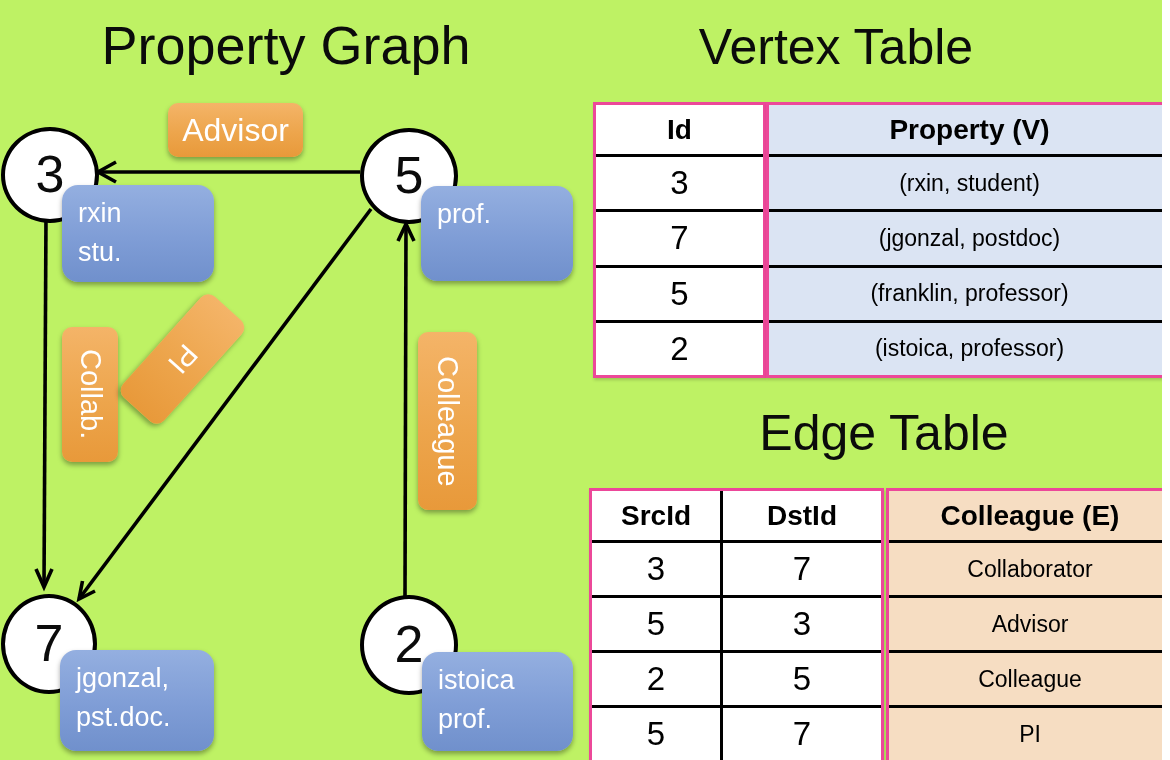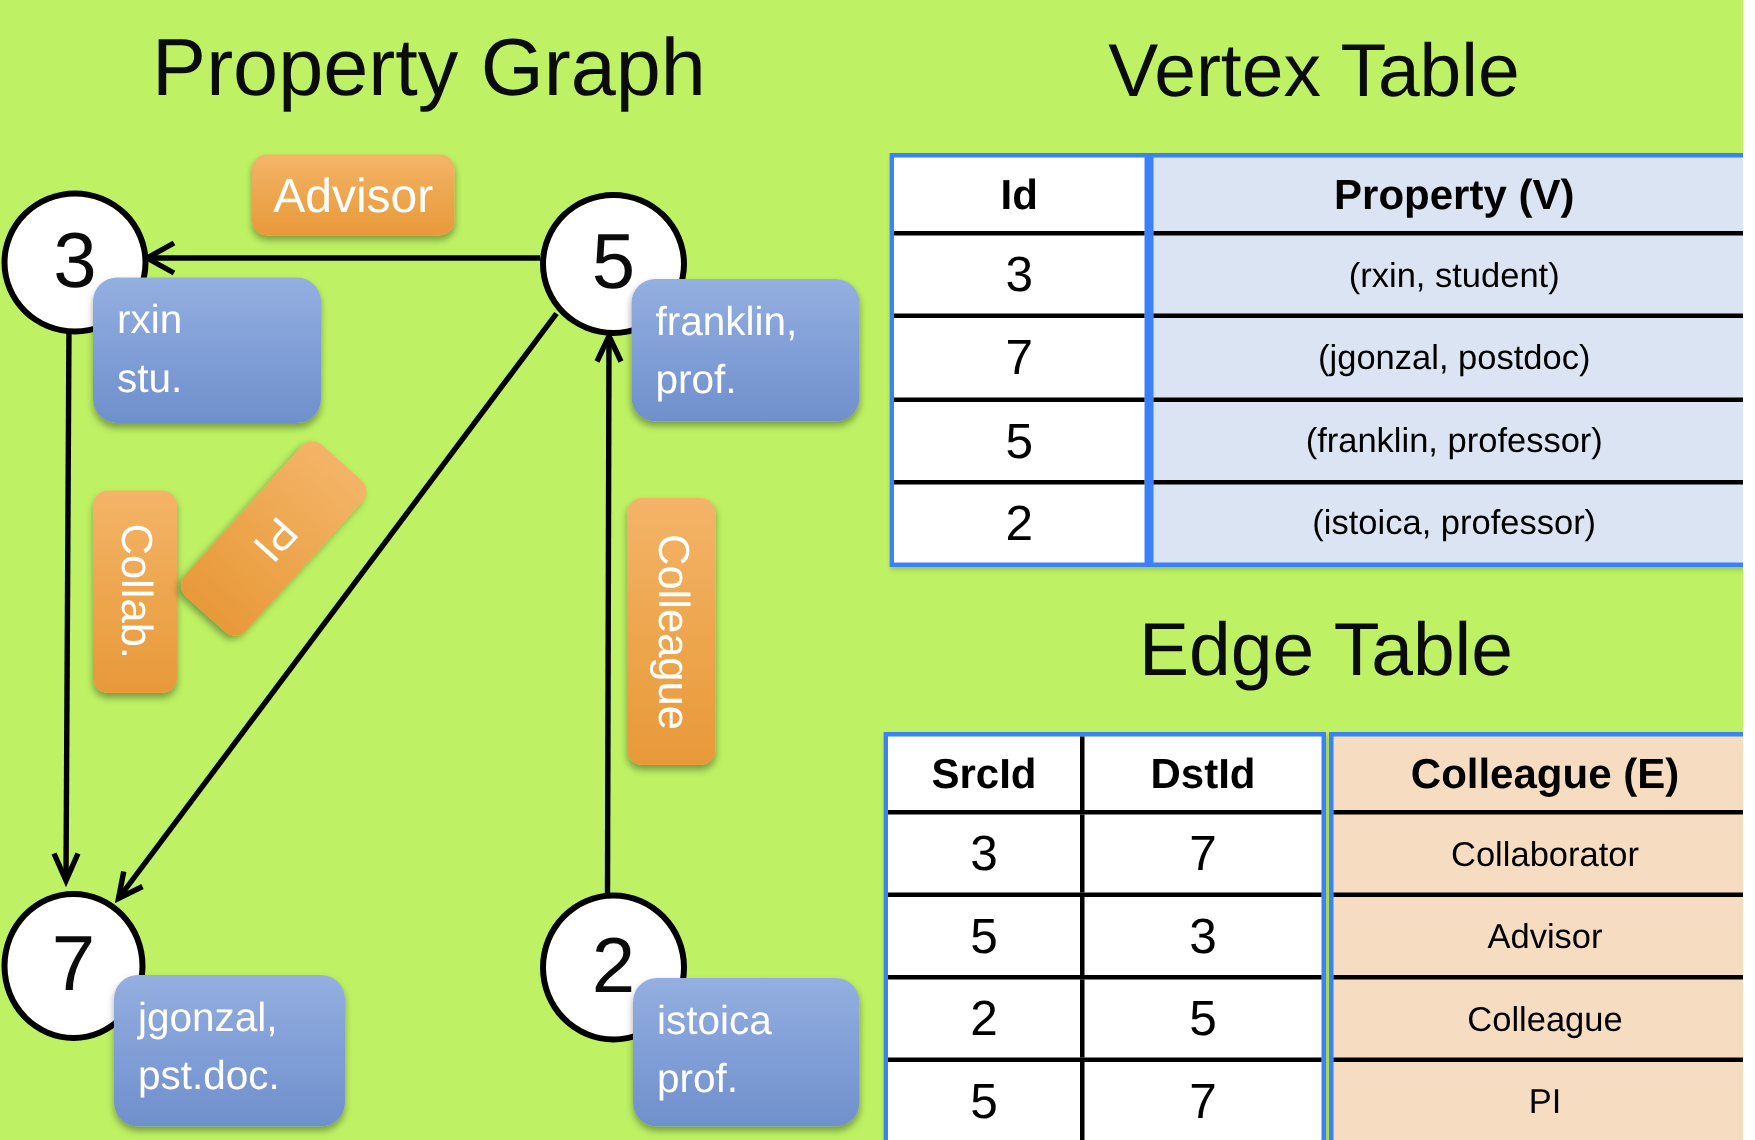--- a/index.html
+++ b/index.html
@@ -5,21 +5,21 @@
   html,body{margin:0;padding:0;background:#fff;}
   .stage{
     position:relative;width:1162px;height:760px;overflow:hidden;
     background:#bef264;font-family:"Liberation Sans", sans-serif;color:#000;
   }
   .title{
     position:absolute;white-space:nowrap;transform:translateX(-50%);
     font-weight:300;letter-spacing:0px;color:#0b0b0b;
   }
   .graph-title{left:286px;top:14px;font-size:54px;}
-  .vtable-title{left:876px;top:18px;font-size:50px;}
+  .vtable-title{left:836px;top:18px;font-size:50px;}
   .etable-title{left:840px;top:404px;font-size:50px;margin-left:44px;}
 
   svg.edges{position:absolute;left:0;top:0;z-index:1;}
 
   .node{
     position:absolute;z-index:2;background:#fff;border:4px solid #000;
     border-radius:50%;display:flex;align-items:center;justify-content:center;
   }
   .node-num{font-size:52px;font-weight:300;color:#0b0b0b;margin-top:-2px;}
 
@@ -33,21 +33,21 @@
 
   .eprop{
     position:absolute;z-index:3;border-radius:10px;color:#fff;
     background:linear-gradient(180deg,#f4b468 0%,#eda54c 55%,#e8993a 100%);
     box-shadow:0 3px 5px rgba(0,0,0,0.35);
     display:flex;align-items:center;justify-content:center;
     font-size:30px;
   }
   .eprop.vert{writing-mode:vertical-rl;font-size:29px;}
 
-  .tbox{position:absolute;z-index:2;border:3px solid #3b82f6;display:flex;flex-direction:column;box-shadow:1px 2px 3px rgba(0,0,0,0.18);}
+  .tbox{position:absolute;z-index:2;border:3px solid #ec4899;display:flex;flex-direction:column;box-shadow:1px 2px 3px rgba(0,0,0,0.18);}
   .trow{flex:1;display:flex;align-items:center;justify-content:center;border-bottom:3px solid #000;font-size:23px;font-weight:300;}
   .trow:last-child{border-bottom:none;}
   .trow.head{flex:0 0 49px;font-size:28px;font-weight:bold;}
   .trow.num{font-size:33px;}
   .split{display:grid;grid-template-columns:131px 1fr;padding:0;}
   .split .cell{display:flex;align-items:center;justify-content:center;width:100%;height:100%;}
   .split .cell.first{border-right:3px solid #000;box-sizing:border-box;}
 </style>
 </head>
 <body>
@@ -82,24 +82,23 @@
   </div>
   <div class="node" style="left:360px;top:595px;width:90px;height:92px;">
     <span class="node-num">2</span>
   </div>
 
   <div class="vprop" style="left:62px;top:185px;width:136px;height:88px;">
     <div>rxin</div>
     <div>stu.</div>
   </div>
   <div class="vprop" style="left:421px;top:186px;width:136px;height:86px;">
-    <div>franklin,</div>
     <div>prof.</div>
   </div>
-  <div class="vprop" style="left:76px;top:650px;width:138px;height:92px;">
+  <div class="vprop" style="left:60px;top:650px;width:138px;height:92px;">
     <div>jgonzal,</div>
     <div>pst.doc.</div>
   </div>
   <div class="vprop" style="left:422px;top:652px;width:135px;height:90px;">
     <div>istoica</div>
     <div>prof.</div>
   </div>
 
   <div class="eprop" style="left:168px;top:103px;width:135px;height:54px;font-size:32px;">Advisor</div>
   <div class="eprop vert" style="left:62px;top:327px;width:56px;height:135px;">Collab.</div>

